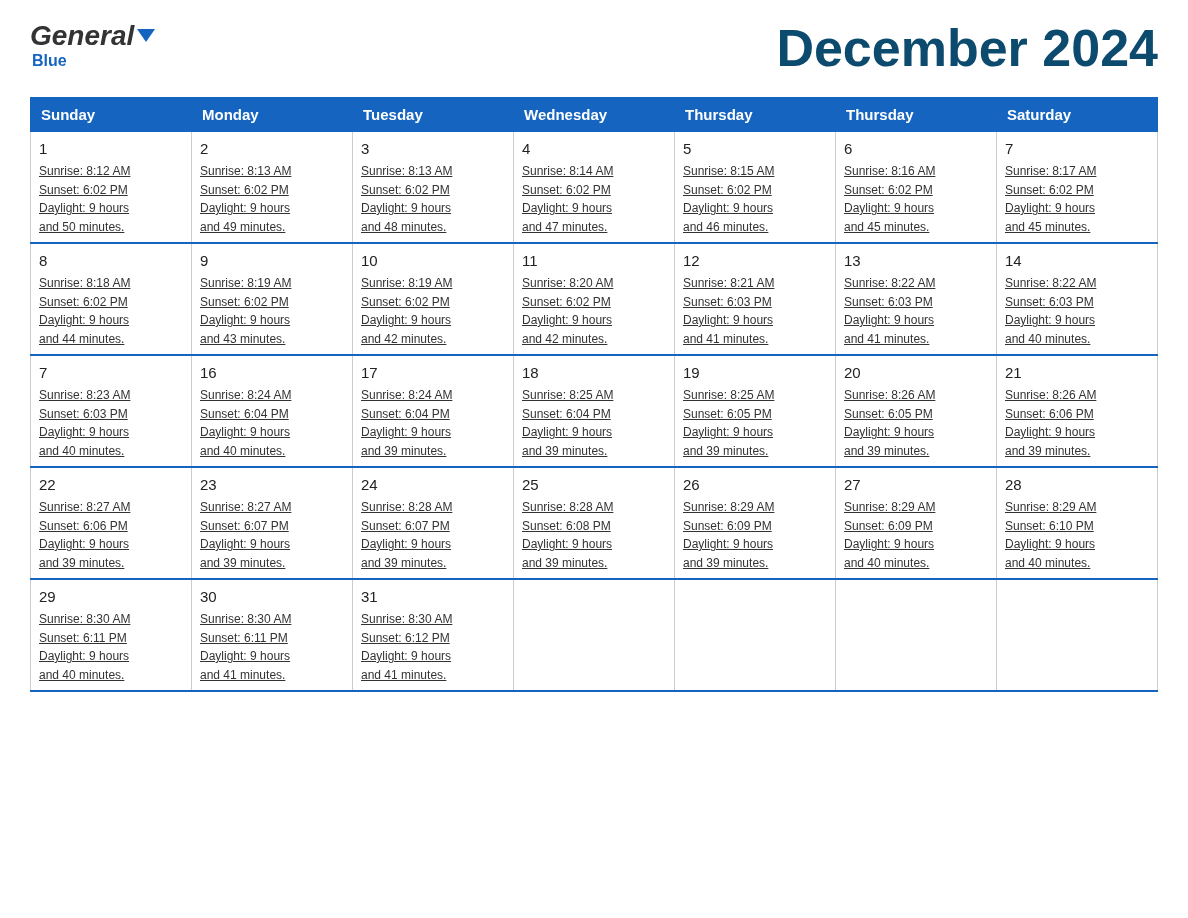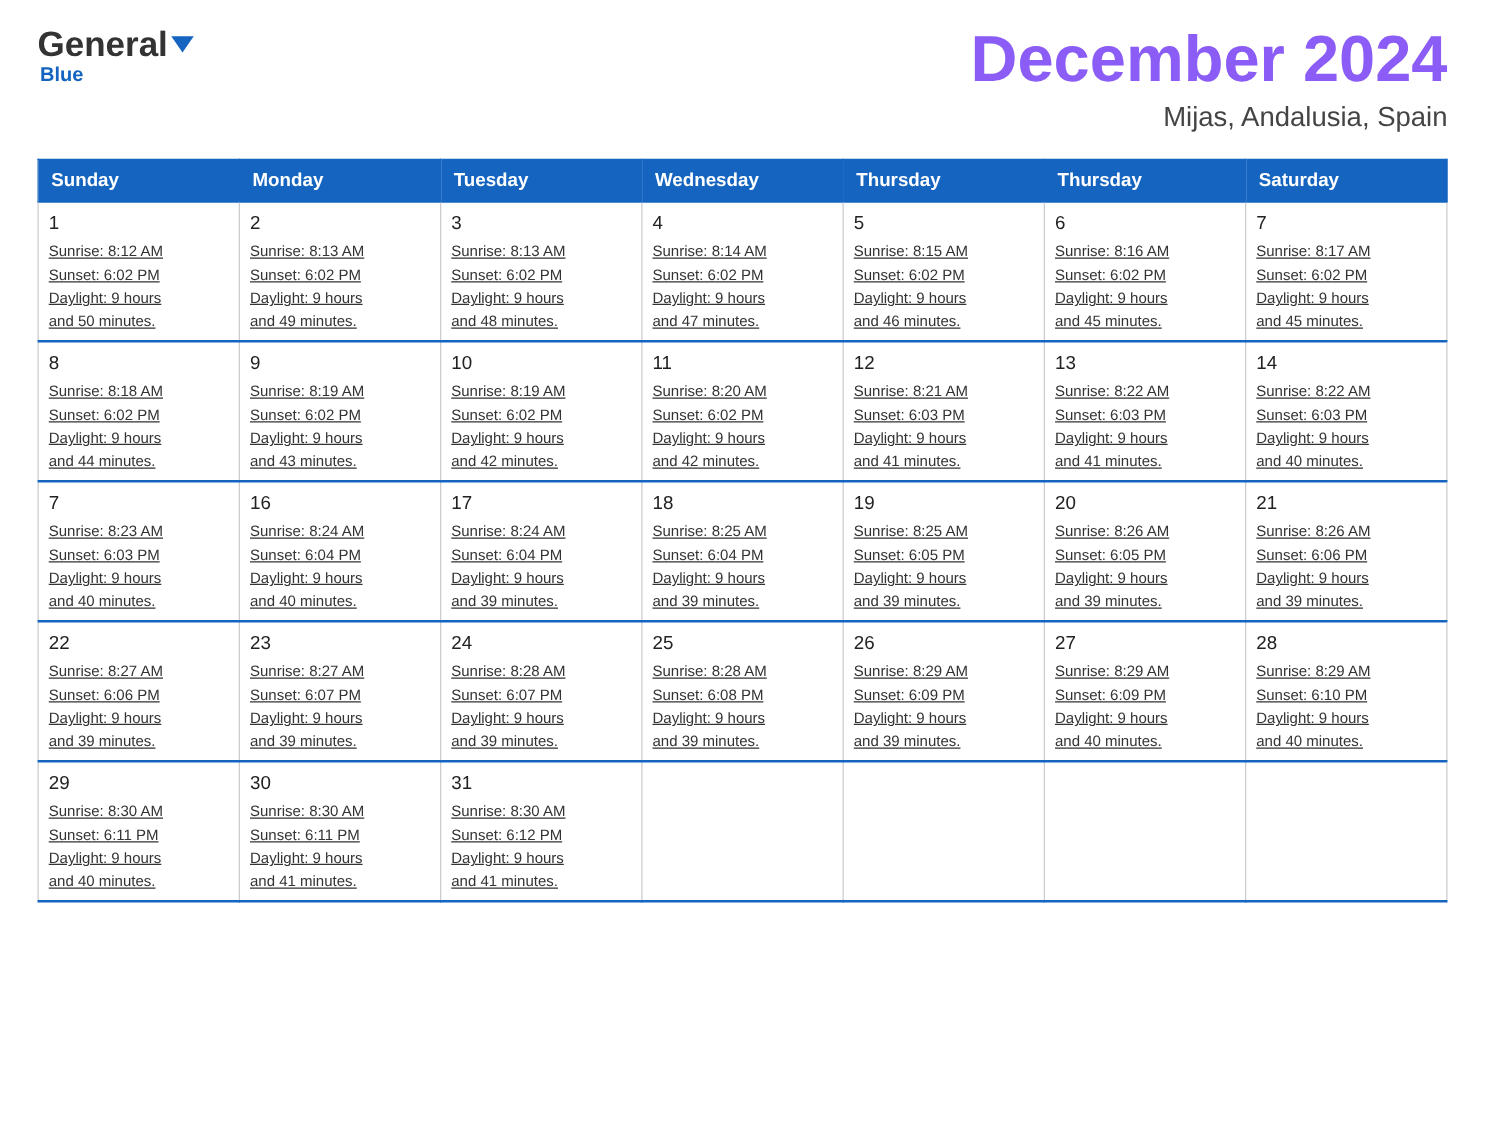--- a/index.html
+++ b/index.html
@@ -18,35 +18,36 @@
     }
     .logo-container {
       display: flex;
       flex-direction: column;
       align-items: flex-start;
     }
     .logo-text {
       font-size: 28px;
       font-weight: bold;
       color: #333;
+      font-style: italic;
     }
     .logo-underline {
       color: #1565c0;
       font-size: 16px;
       font-weight: bold;
       margin-top: -4px;
       margin-left: 2px;
     }
     .title-area {
       text-align: right;
     }
     .month-title {
       font-size: 52px;
       font-weight: bold;
-      color: #8b5cf6;
+      color: #0c4a6e;
       line-height: 1.1;
     }
     .location-title {
       font-size: 22px;
       color: #444;
       margin-top: 4px;
     }
     table {
       width: 100%;
       border-collapse: collapse;
@@ -97,21 +98,20 @@
   <div class="logo-container">
     <div>
       <span class="logo-text">General<span style="display:inline-block;width:0;height:0;border-left:9px solid transparent;border-right:9px solid transparent;border-top:13px solid #1565c0;margin-left:3px;vertical-align:middle;position:relative;top:-2px;"></span></span>
     </div>
     <div>
       <span class="logo-underline">Blue</span>
     </div>
   </div>
   <div class="title-area">
     <div class="month-title">December 2024</div>
-    <div class="location-title">Mijas, Andalusia, Spain</div>
   </div>
 </div>
 
 <table>
   <thead>
     <tr>
       <th>Sunday</th>
       <th>Monday</th>
       <th>Tuesday</th>
       <th>Wednesday</th>

